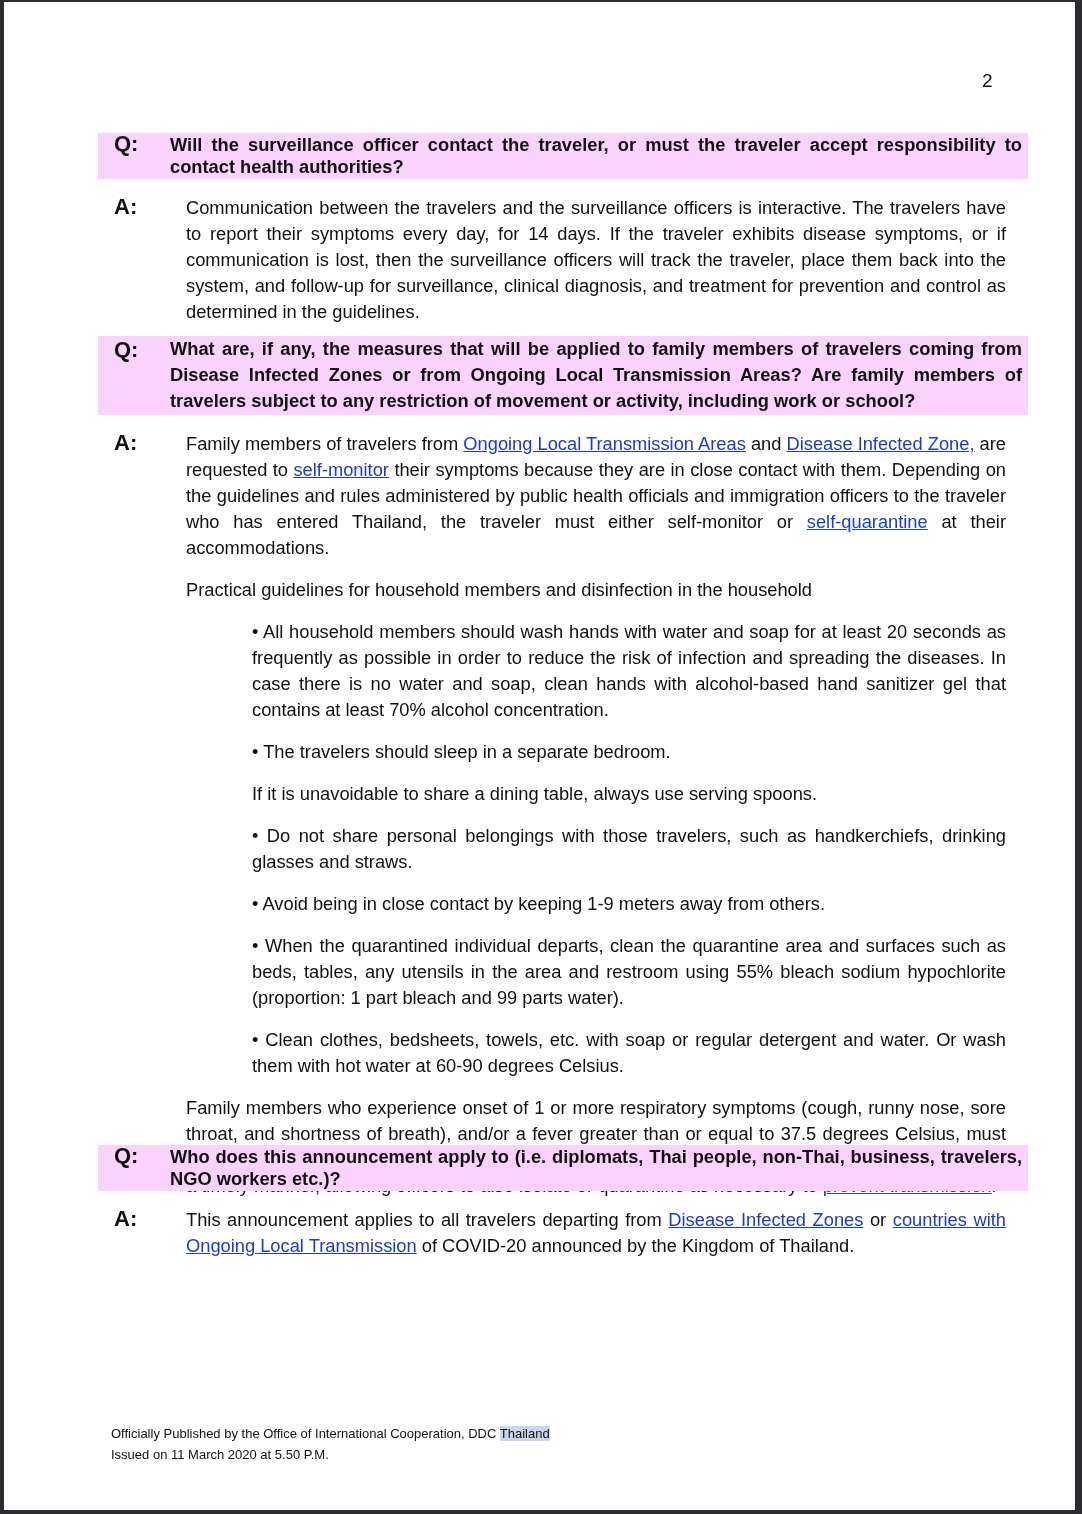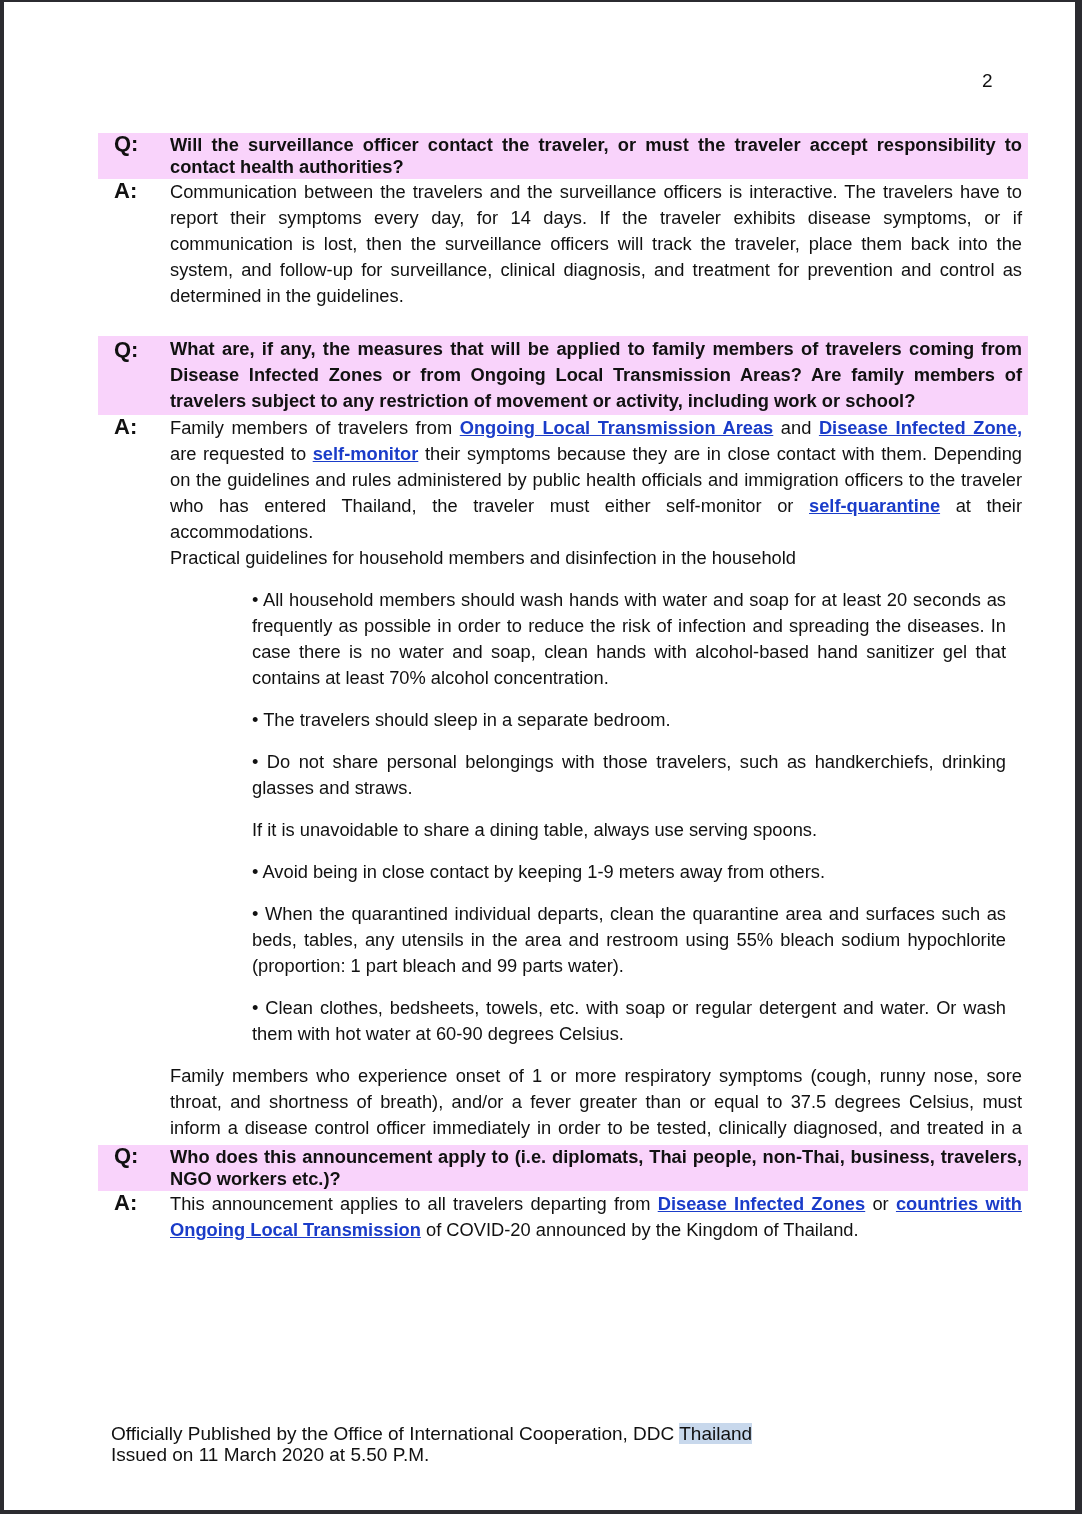--- a/index.html
+++ b/index.html
@@ -19,26 +19,26 @@
     font-weight:bold; font-size:18.3px; line-height:22px; text-align:justify;
   }
   .q.tall { line-height:26px; }
   .lbl {
     position:absolute; left:16px; font-weight:bold; font-size:22px;
   }
   .a {
     position:relative; padding-left:72px; padding-right:6px;
     font-size:18.3px; line-height:26px; text-align:justify;
   }
-  .a p { margin:0; }
+  .a p { margin:16px; }
   .bullets { padding-left:66px; }
   .bullets p { margin:16px; }
-  a, .link { color:#1a3cc9; text-decoration:underline;font-weight:bold; }
+  a, .link { color:#1a3cc9; text-decoration:underline; }
   .footer {
-    position:absolute; left:107px; top:1421px; font-size:19px; line-height:21px;
+    position:absolute; left:107px; top:1421px; font-size:13px; line-height:21px;
   }
   .hl { background:#c8d8ec; }
 </style>
 </head>
 <body>
 
 <div class="page">
   <div class="page-num">2</div>
 
   <div class="qa" style="top:131px;">
@@ -57,22 +57,22 @@
       <span class="lbl" style="top:1px;">Q:</span>
       <span>What are, if any, the measures that will be applied to family members of travelers coming from Disease Infected Zones or from Ongoing Local Transmission Areas? Are family members of travelers subject to any restriction of movement or activity, including work or school?</span>
     </div>
     <div class="a">
       <span class="lbl" style="top:-1px;">A:</span>
       <p><span>Family members of travelers from </span><a>Ongoing Local Transmission Areas</a><span> and </span><a>Disease Infected Zone,</a><span> are requested to </span><a>self-monitor</a><span> their symptoms because they are in close contact with them. Depending on the guidelines and rules administered by public health officials and immigration officers to the traveler who has entered Thailand, the traveler must either self-monitor or </span><a>self-quarantine</a><span> at their accommodations.</span></p>
       <p>Practical guidelines for household members and disinfection in the household</p>
       <div class="bullets">
         <p>• All household members should wash hands with water and soap for at least 20 seconds as frequently as possible in order to reduce the risk of infection and spreading the diseases. In case there is no water and soap, clean hands with alcohol-based hand sanitizer gel that contains at least 70% alcohol concentration.</p>
         <p>• The travelers should sleep in a separate bedroom.</p>
+        <p>If it is unavoidable to share a dining table, always use serving spoons.</p>
         <p>• Do not share personal belongings with those travelers, such as handkerchiefs, drinking glasses and straws.</p>
-        <p>If it is unavoidable to share a dining table, always use serving spoons.</p>
         <p>• Avoid being in close contact by keeping 1-9 meters away from others.</p>
         <p>• When the quarantined individual departs, clean the quarantine area and surfaces such as beds, tables, any utensils in the area and restroom using 55% bleach sodium hypochlorite (proportion: 1 part bleach and 99 parts water).</p>
         <p>• Clean clothes, bedsheets, towels, etc. with soap or regular detergent and water. Or wash them with hot water at 60-90 degrees Celsius.</p>
       </div>
       <p><span>Family members who experience onset of 1 or more respiratory symptoms (cough, runny nose, sore throat, and shortness of breath), and/or a fever greater than or equal to 37.5 degrees Celsius, must inform a disease control officer immediately in order to be tested, clinically diagnosed, and treated in a timely manner, allowing officers to also isolate or quarantine as necessary to </span><a>prevent transmission</a><span>.</span></p>
     </div>
   </div>
 
   <div class="qa" style="top:1143px;">
     <div class="q" style="padding-top:1px;padding-bottom:1px;">

